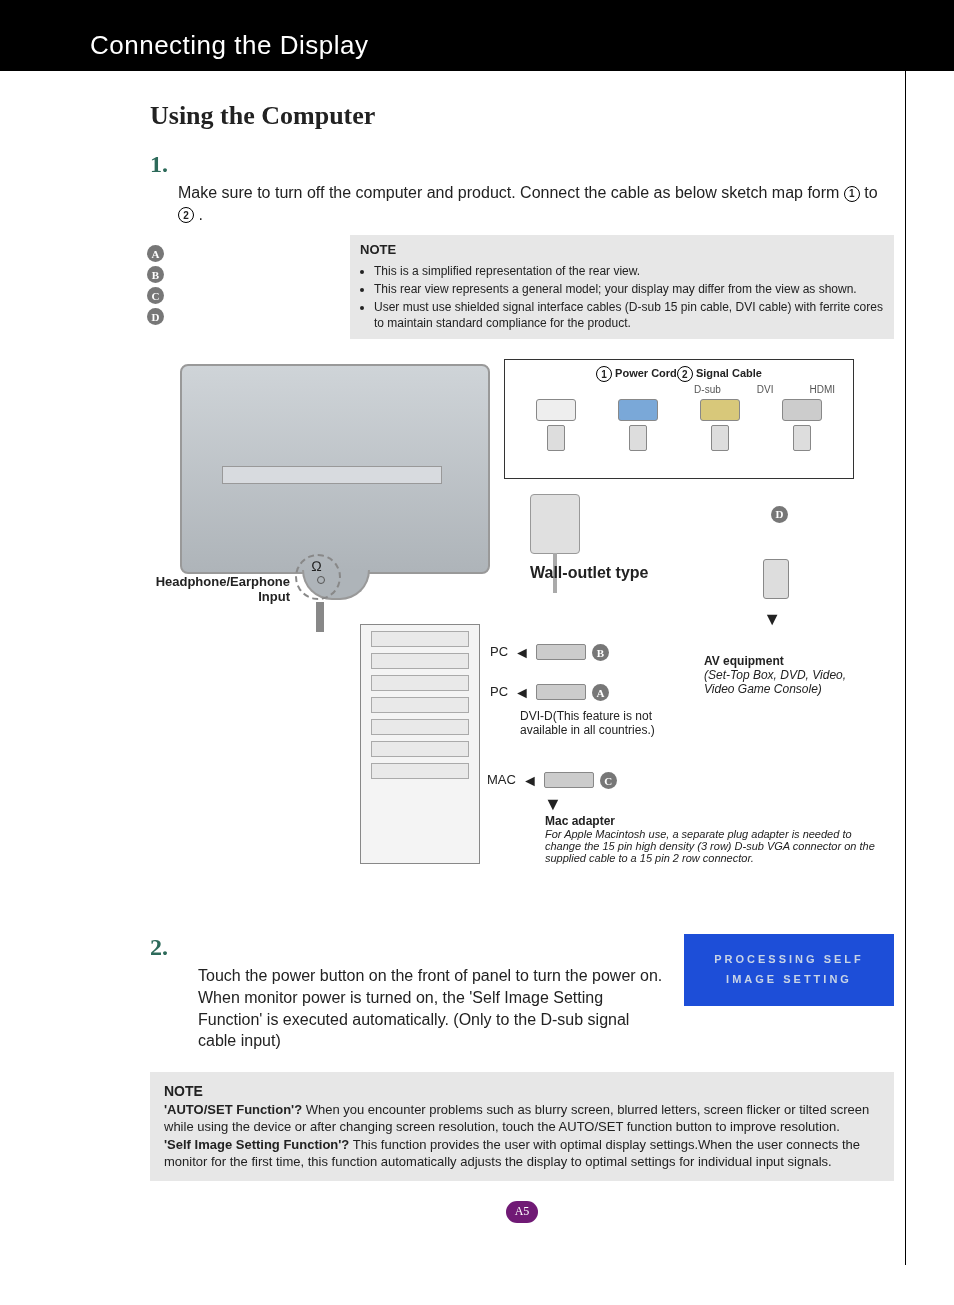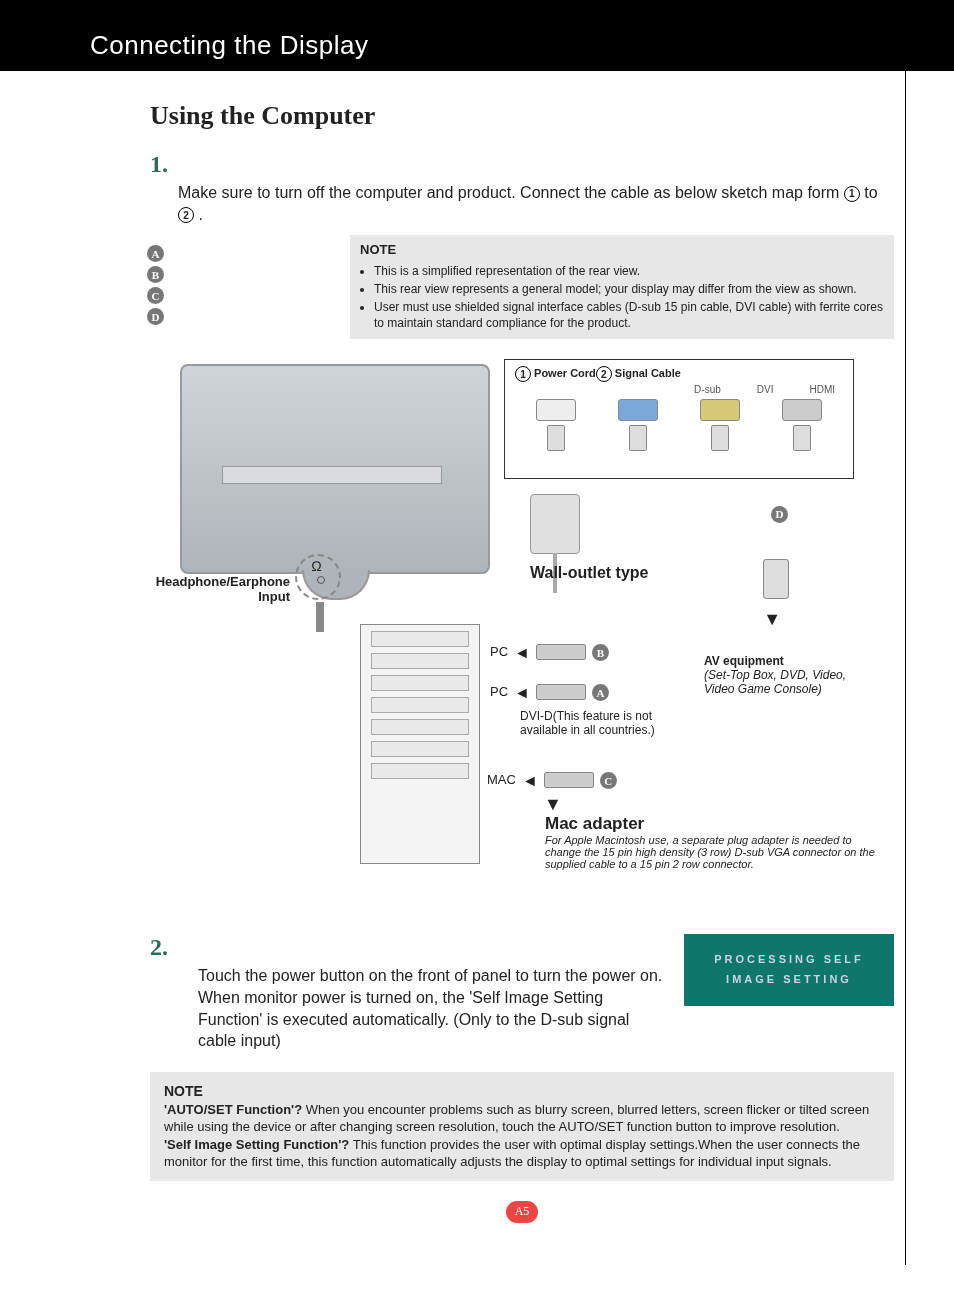--- a/index.html
+++ b/index.html
@@ -130,21 +130,21 @@
   }
   .conn-panel {
     position: absolute;
     right: 40px; top: 5px;
     width: 350px; height: 120px;
     border: 1.5px solid #333;
     background:#fff;
     font-size: 11px;
   }
   .conn-panel .row1{
-    display:flex; justify-content:flex-start; align-items:center;
+    display:flex; justify-content:center; align-items:center;
     padding:6px 10px 0 10px;
     font-weight:bold;
   }
   .conn-panel .row1 span{ font-weight:bold;}
   .conn-panel .row2{
     display:flex; justify-content:flex-end; gap:36px; padding:2px 18px 0 0;
     font-size:10px; color:#555;
   }
   .port-icons{
     display:flex; justify-content:space-around; padding:4px 10px;
@@ -213,21 +213,21 @@
 
   .dvi-note{
     position:absolute; left:370px; top:355px;
     font-size:12px; width:180px;
   }
 
   .mac-adapter{
     position:absolute; left:395px; top:460px;
     font-size:11px; width:330px;
   }
-  .mac-adapter .t{ font-weight:bold; font-size:17px;}
+  .mac-adapter .t{ font-weight:bold; font-size:12px;}
   .mac-adapter .s{ font-style:italic;}
   .down-arrow{
     position:absolute; left:394px; top:440px;
     font-size:18px;
   }
   .down-arrow-hdmi{
     position:absolute; right:113px; top:255px;
     font-size:18px;
   }
   .hdmi-plug{
@@ -235,21 +235,21 @@
     width:26px;height:40px;border:1px solid #888;background:#ddd;border-radius:3px;
   }
   .circ-d{
     position:absolute; right:106px; top:150px;
   }
 
   .step2-wrap{
     display:flex; gap:20px; align-items:flex-start; margin-top:10px;
   }
   .osd-box{
-    background:#0f766e;
+    background:#1d4ed8;
     color:#c8d4e6;
     padding:16px 22px;
     font-size:11px;
     letter-spacing:3px;
     text-align:center;
     font-weight:bold;
     line-height:1.8;
     min-width:210px;
   }
 
@@ -258,21 +258,21 @@
     font-size:13px;
     padding:10px 14px;
     margin-top:20px;
     line-height:1.35;
   }
   .big-note .note-title{ font-weight:bold; font-size:14px;}
   .big-note .q{ font-weight:bold;}
 
   .page-no{
     width:32px;height:22px;
-    background:#ef4444; color:#fff;
+    background:#701a75; color:#fff;
     border-radius:12px;
     font-size:12px; font-family:Georgia,serif;
     display:flex;align-items:center;justify-content:center;
     margin:20px auto 0 auto;
   }
   .right-rule{
     position:absolute;
     right:48px; top:0; bottom:18px;
     border-right:1px solid #000;
   }

